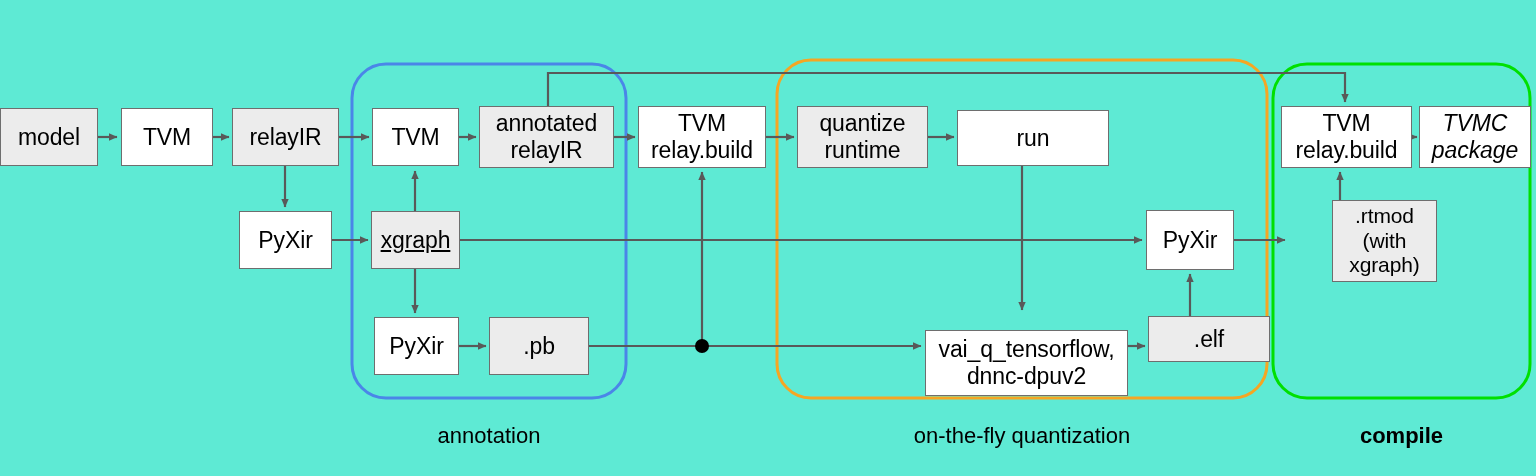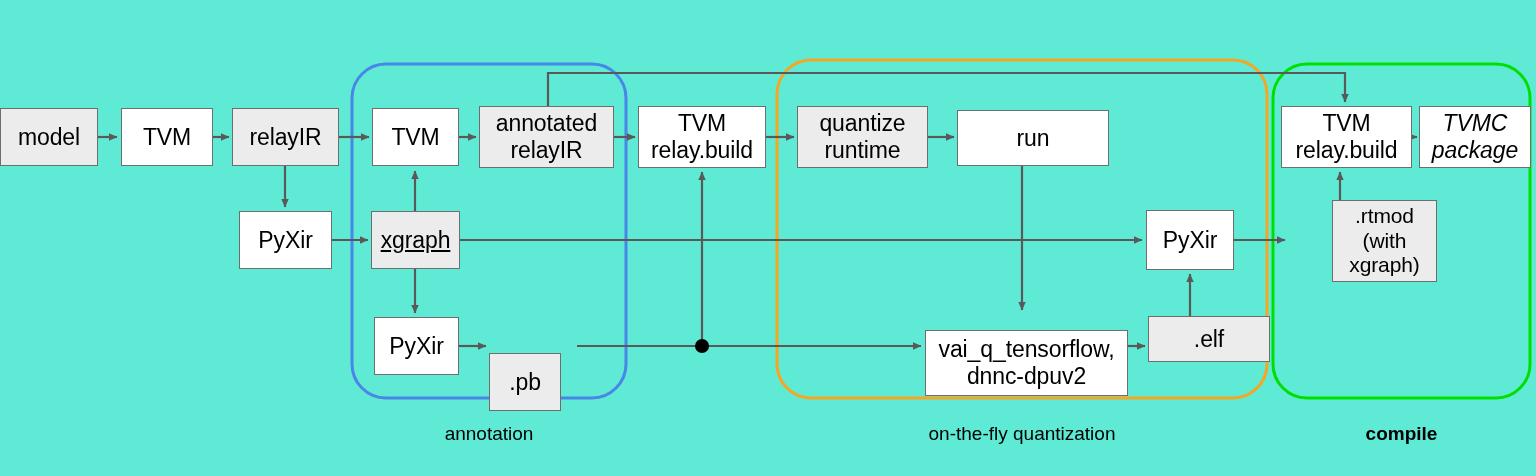--- a/index.html
+++ b/index.html
@@ -35,21 +35,21 @@
     color: #000000;
     line-height: 1.16;
     white-space: pre-line;
     letter-spacing: -0.1px;
   }
   .node.shaded {
     background: #ececec;
   }
   .group-label {
     position: absolute;
-    font-size: 19px;
+    font-size: 22px;
     color: #000000;
     text-align: center;
     white-space: nowrap;
   }
 </style>
 </head>
 <body>
 
 <div id="canvas">
 
@@ -109,21 +109,21 @@
 
   <div class="node shaded" style="left:0px;top:108px;width:98px;height:58px;">model</div>
   <div class="node" style="left:121px;top:108px;width:92px;height:58px;">TVM</div>
   <div class="node shaded" style="left:232px;top:108px;width:107px;height:58px;">relayIR</div>
   <div class="node" style="left:239px;top:211px;width:93px;height:58px;">PyXir</div>
   <div class="node" style="left:372px;top:108px;width:87px;height:58px;">TVM</div>
   <div class="node shaded" style="left:479px;top:106px;width:135px;height:62px;">annotated
 relayIR</div>
   <div class="node shaded" style="left:371px;top:211px;width:89px;height:58px;text-decoration:underline;">xgraph</div>
   <div class="node" style="left:374px;top:317px;width:85px;height:58px;">PyXir</div>
-  <div class="node shaded" style="left:489px;top:317px;width:72px;height:58px;margin-top:36px;">.pb</div>
+  <div class="node shaded" style="left:489px;top:317px;width:100px;height:58px;">.pb</div>
   <div class="node" style="left:638px;top:106px;width:128px;height:62px;">TVM
 relay.build</div>
   <div class="node shaded" style="left:797px;top:106px;width:131px;height:62px;">quantize
 runtime</div>
   <div class="node" style="left:957px;top:110px;width:152px;height:56px;">run</div>
   <div class="node" style="left:925px;top:330px;width:203px;height:66px;">vai_q_tensorflow,
 dnnc-dpuv2</div>
   <div class="node shaded" style="left:1148px;top:316px;width:122px;height:46px;">.elf</div>
   <div class="node" style="left:1146px;top:210px;width:88px;height:60px;">PyXir</div>
   <div class="node shaded" style="left:1288px;top:200px;width:105px;height:82px;font-size:21px;margin-left:44px;">.rtmod

